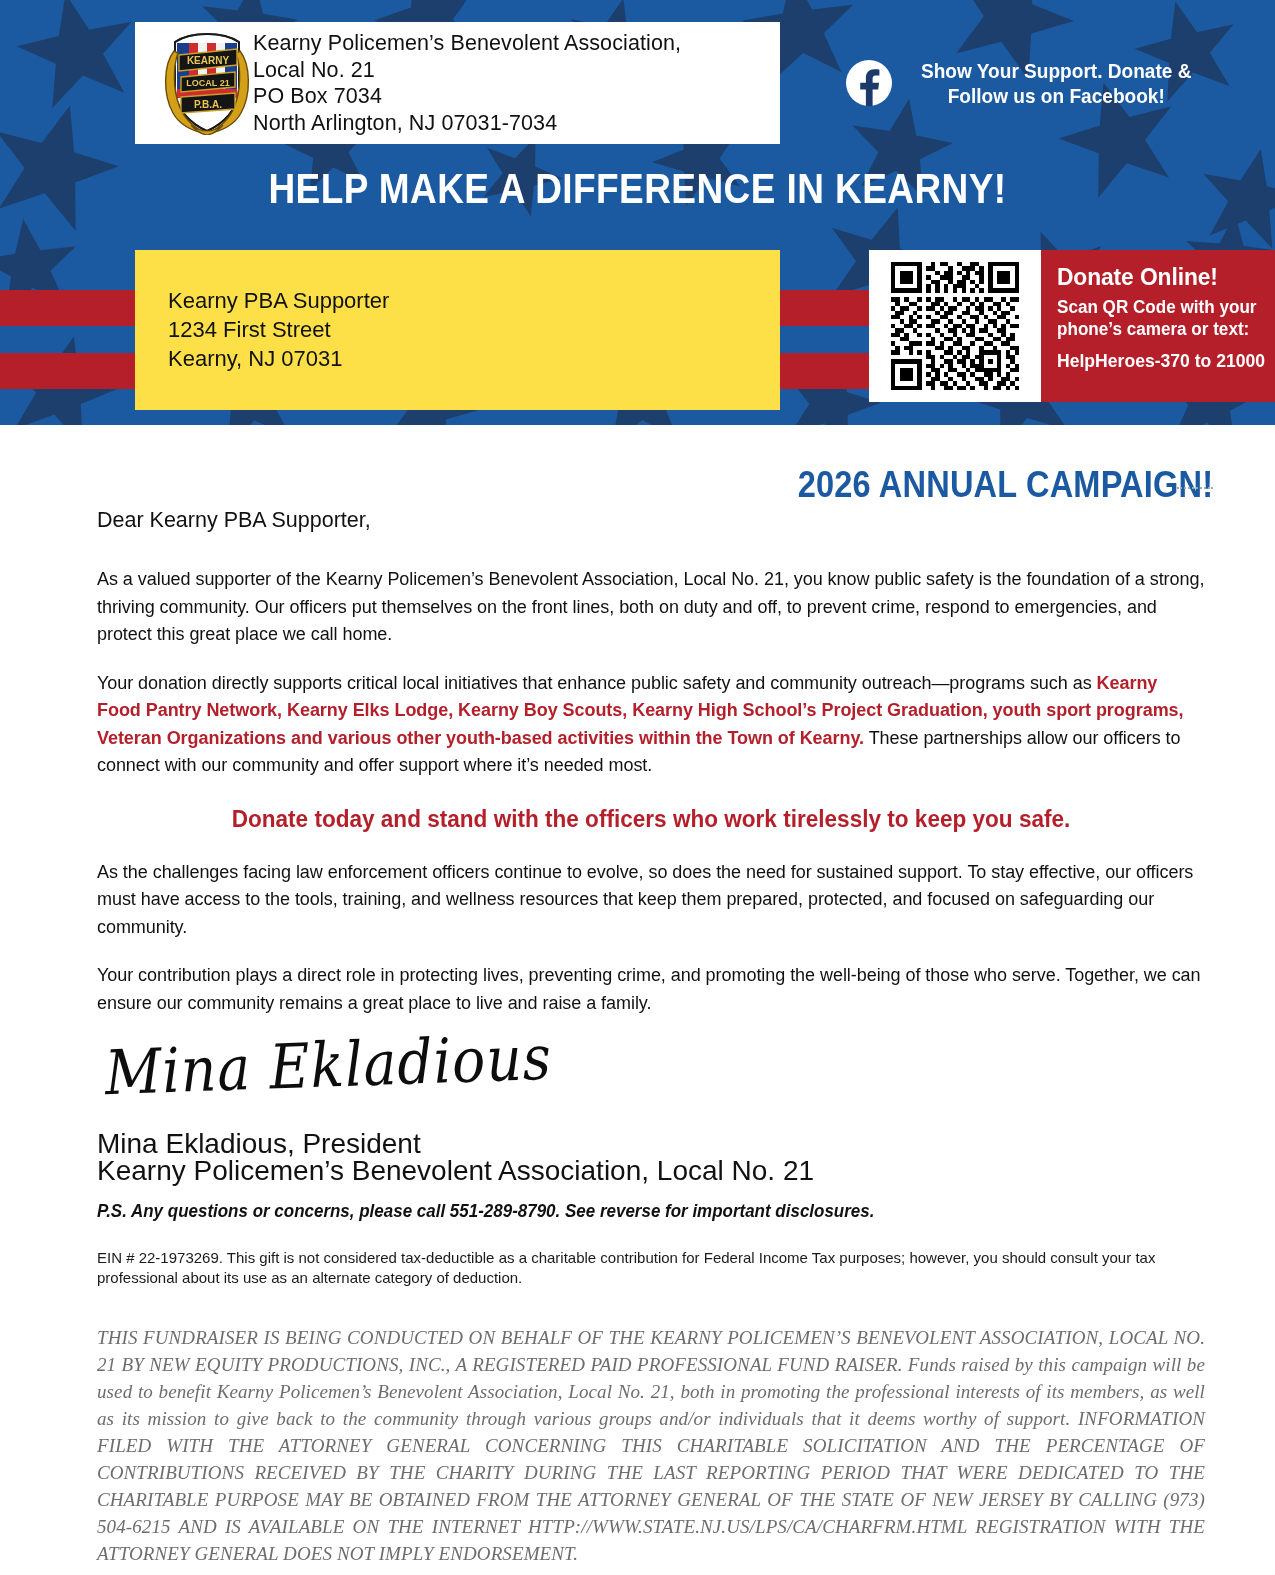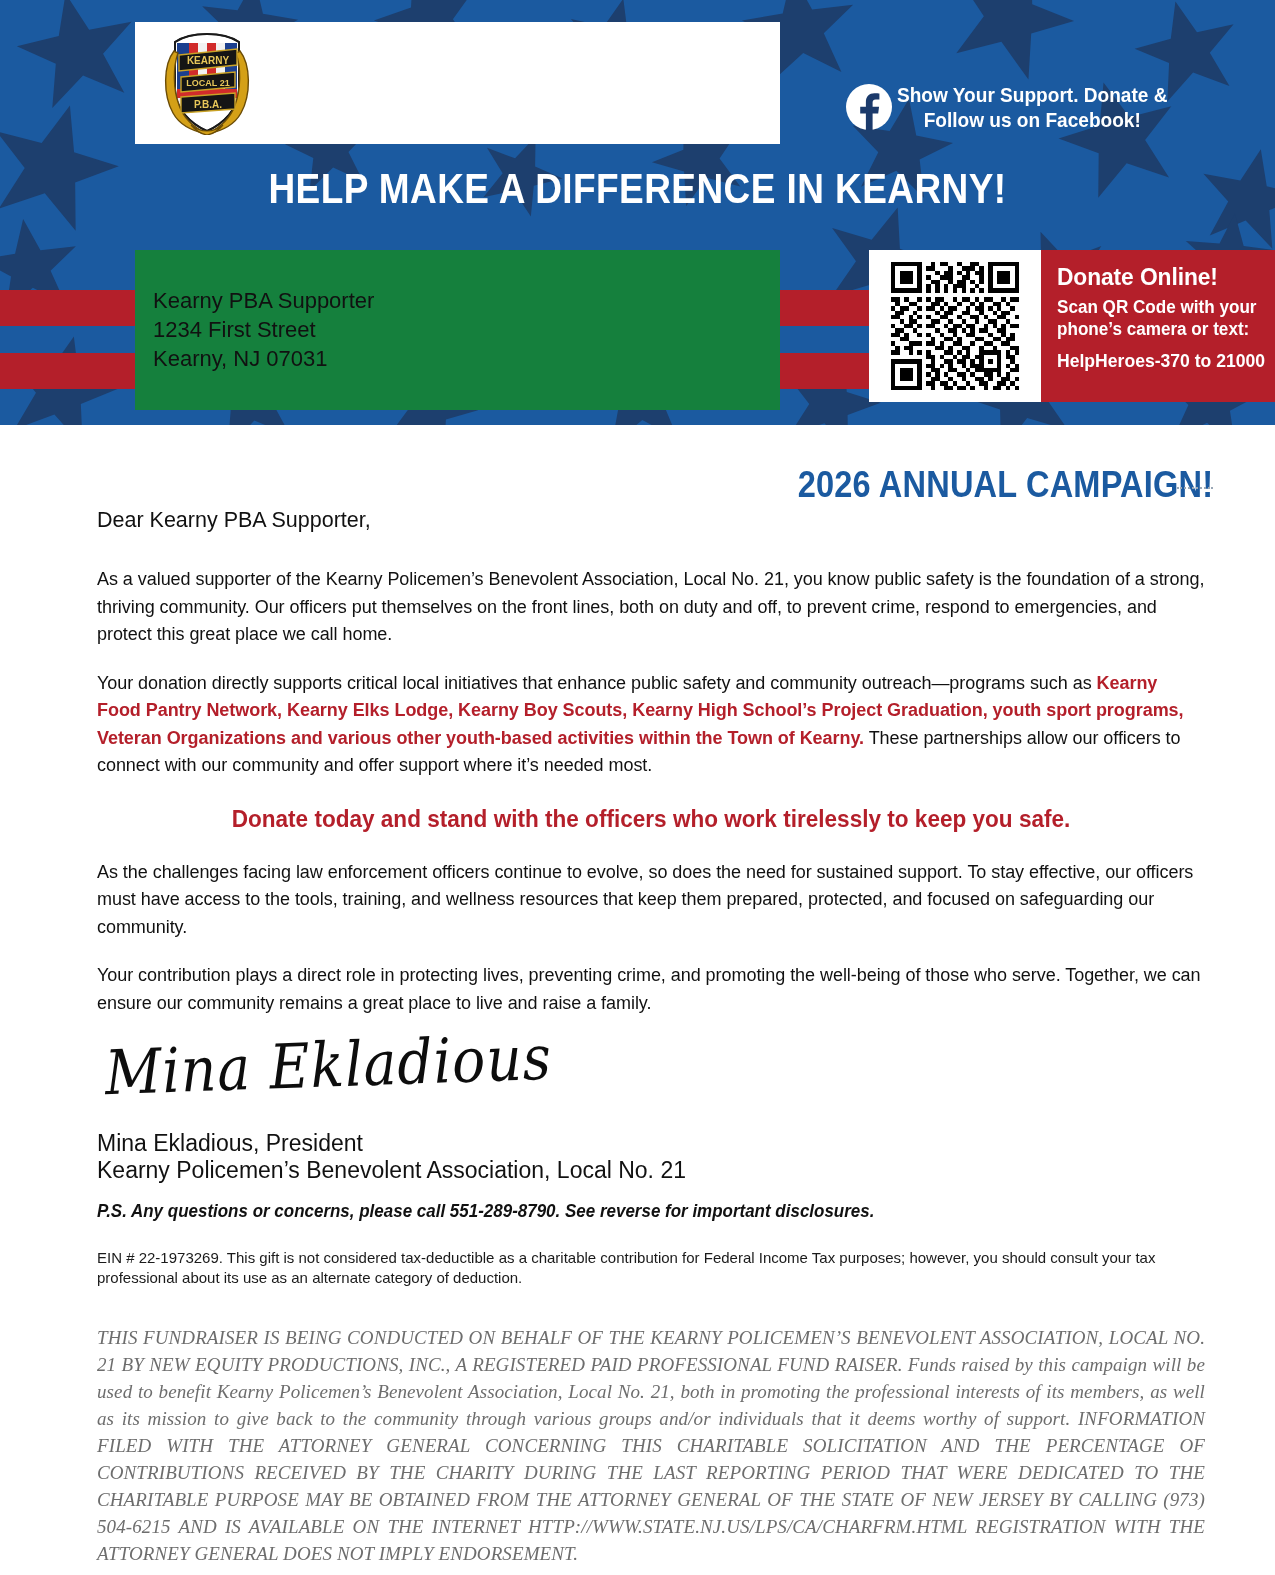--- a/index.html
+++ b/index.html
@@ -66,24 +66,24 @@
     font-size: 21.5px;
     line-height: 26.5px;
     color: #111;
     letter-spacing: 0.1px;
     white-space: nowrap;
   }
 
   
   .fb-block {
     position: absolute;
-    left: 845px; top: 82px;
+    left: 845px; top: 58px;
     display: flex;
     align-items: center;
-    gap: 4px;
+    gap: 28px;
   }
   .fb-icon {
     width: 48px; height: 48px;
     flex: none;
   }
   .fb-text {
     color: #ffffff;
     font-weight: bold;
     font-size: 20.5px;
     line-height: 25px;
@@ -106,23 +106,23 @@
     letter-spacing: 0.5px;
     transform: scaleX(0.86);
   }
 
   
   .addr-box {
     position: absolute;
     left: 135px; top: 250px;
     width: 645px;
     height: 160px;
-    background: #15803d;
+    background: #fde047;
     box-sizing: border-box;
-    padding: 36px 0 0 18px;
+    padding: 36px 0 0 33px;
   }
   .addr-lines {
     font-size: 22px;
     line-height: 29px;
     color: #111;
     white-space: nowrap;
   }
 
   
   .qr-panel {
@@ -239,21 +239,21 @@
     font-size: 55px;
     line-height: 62px;
     color: #0d0d0d;
     margin: 4px 0 6px 8px;
     letter-spacing: 1px;
     transform: rotate(-2deg) scaleY(1.12);
     transform-origin: left center;
     display: inline-block;
   }
   .signer {
-    font-size: 23px;
+    font-size: 28px;
     line-height: 27px;
     margin-top: 20px;
   }
   .ps-line {
     font-weight: bold;
     font-style: italic;
     font-size: 17.5px;
     line-height: 22px;
     margin-top: 16px;
     transform: scaleX(0.97);
@@ -344,20 +344,26 @@
           <path d="M79 20 C90 34 90 64 80 82 C74 93 62 100 46 103 C60 96 70 86 74 74 C80 58 80 36 75 22 Z" fill="#d4a017" stroke="#6b4c06" stroke-width="1.4"></path>
           <path d="M30 94 C36 101 40 103 46 104 C52 103 56 101 62 94 C56 99 50 100 46 100 C42 100 36 99 30 94 Z" fill="#d4a017" stroke="#6b4c06" stroke-width="1.2"></path>
 
           <path d="M18 24 L76 18 L76 34 L18 40 Z" fill="#151515" stroke="#c9a227" stroke-width="1.4"></path>
           <text x="47" y="33" font-family="Liberation Sans, sans-serif" font-size="10" font-weight="bold" fill="#e8c75a" text-anchor="middle">KEARNY</text>
           <path d="M20 46 L74 41 L74 56 L20 61 Z" fill="#151515" stroke="#c9a227" stroke-width="1.4"></path>
           <text x="47" y="55" font-family="Liberation Sans, sans-serif" font-size="9" font-weight="bold" fill="#e8c75a" text-anchor="middle">LOCAL 21</text>
           <path d="M20 66 L74 62 L74 78 L20 82 Z" fill="#151515" stroke="#c9a227" stroke-width="1.4"></path>
           <text x="47" y="77" font-family="Liberation Sans, sans-serif" font-size="10" font-weight="bold" fill="#e8c75a" text-anchor="middle">P.B.A.</text>
         </svg>
+      </div>
+      <div class="return-lines">
+        <div>Kearny Policemen’s Benevolent Association,</div>
+        <div>Local No. 21</div>
+        <div>PO Box 7034</div>
+        <div>North Arlington, NJ 07031-7034</div>
       </div>
     </div>
 
     <div class="fb-block">
       <svg class="fb-icon" viewBox="0 0 48 48">
         <circle cx="24" cy="24" r="23" fill="#ffffff"></circle>
         <path d="M27.6 47.1 V30.4 h5.6 l0.85 -6.6 h-6.45 v-4.2 c0 -1.9 0.53 -3.2 3.26 -3.2 H34.4 V10.5 c-0.6 -0.08 -2.67 -0.26 -5.07 -0.26 -5.02 0 -8.45 3.06 -8.45 8.69 v4.87 h-5.67 v6.6 h5.67 V47.1 Z" fill="#1b3a6b"></path>
       </svg>
       <div class="fb-text">
         <div>Show Your Support. Donate &amp;</div>

